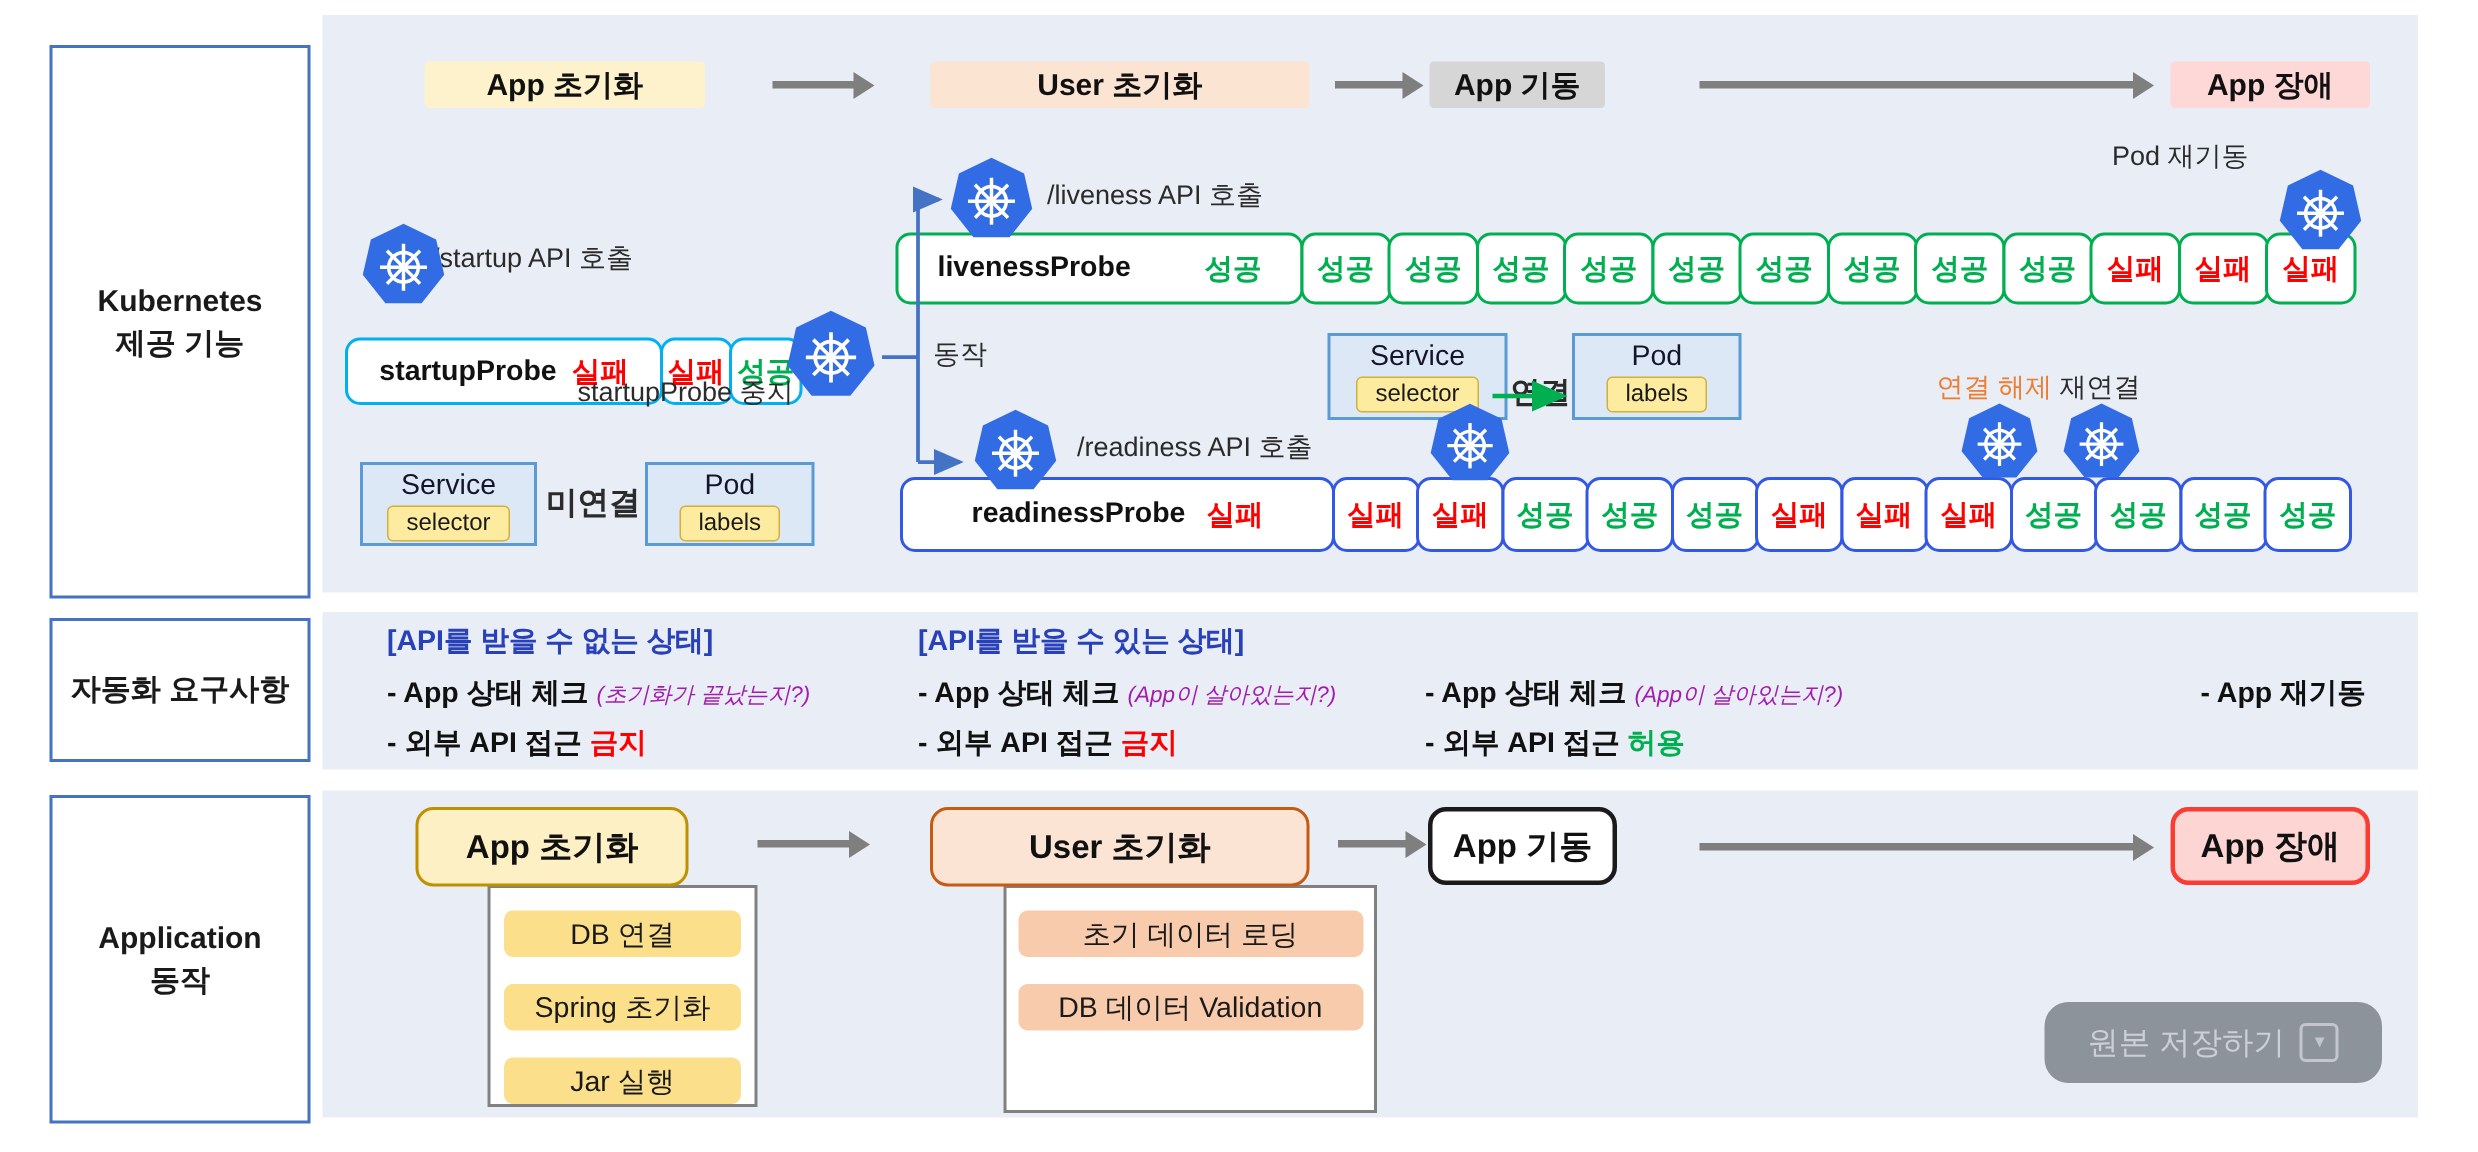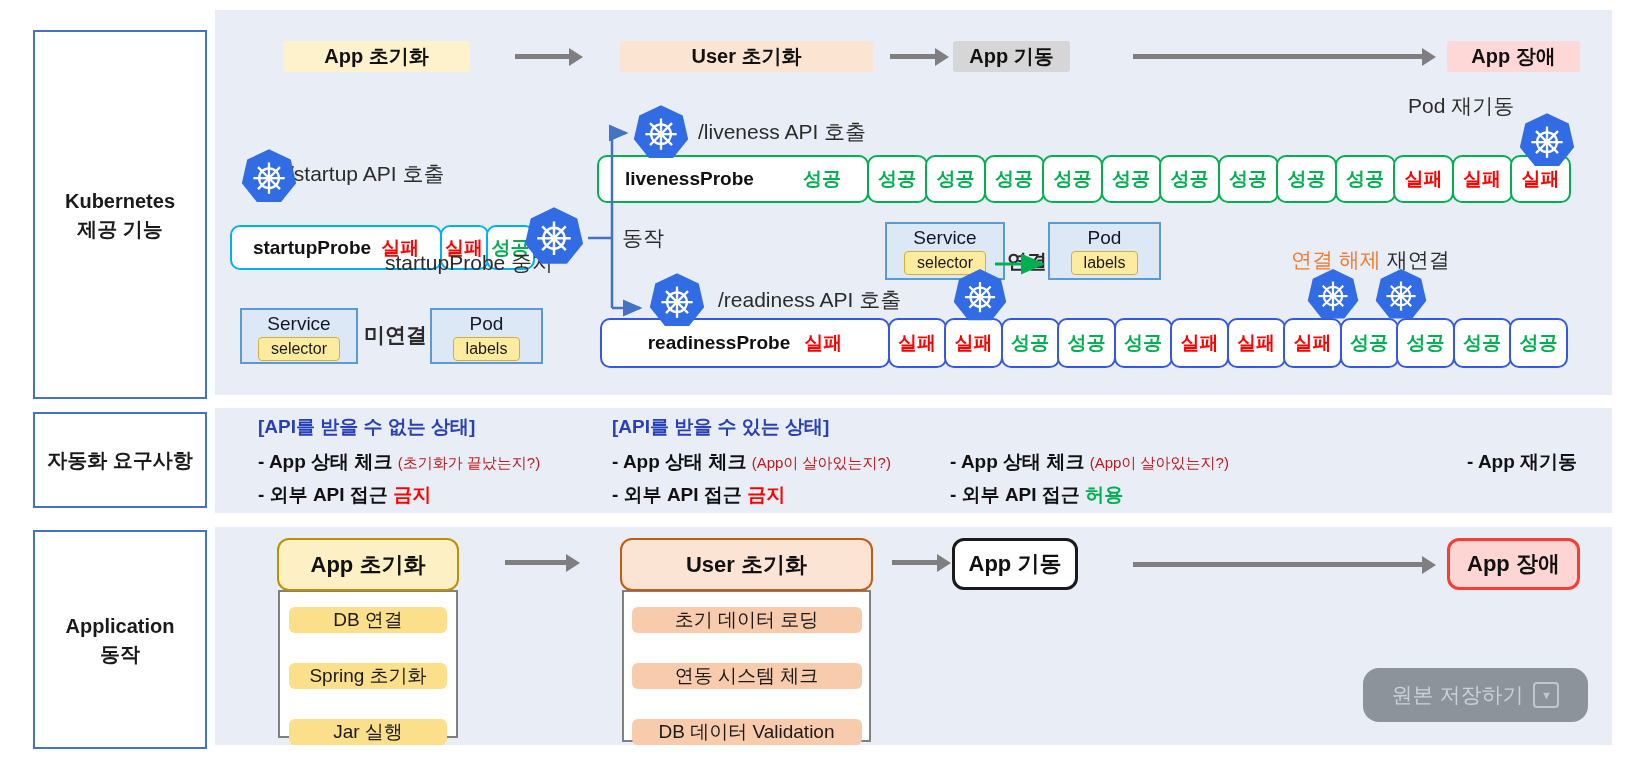--- a/index.html
+++ b/index.html
@@ -21,32 +21,32 @@
   .pcell.fail{color:#ff0000;}
   .pname{color:#111;}
   .startup-row{--bc:#00b0f0;}  .startup-row .pcell{height:45px;width:49px;margin-top:28px;}
   .startup-row .lead{width:212px;gap:10px;}
   .liveness-row{--bc:#00b050;} .liveness-row .pcell{height:48px;width:61px;gap:22px;}
   .liveness-row .lead{width:272px;justify-content:space-between;padding:0 26px;box-sizing:border-box;}
   .readiness-row{--bc:#3358e4;} .readiness-row .pcell{height:50px;width:59px;}
   .readiness-row .lead{width:290px;gap:14px;}
   .ok-text{color:#00b050;font-weight:bold;}
   .fail-text{color:#ff0000;font-weight:bold;}
-  .t{position:absolute;font-size:21px;color:#2b2b2b;white-space:nowrap;}
+  .t{position:absolute;font-size:18px;color:#2b2b2b;white-space:nowrap;}
   .sp-box{position:absolute;background:#dce8f5;border:2px solid #5b9bd5;display:flex;flex-direction:column;
           align-items:center;box-sizing:border-box;}
   .sp-title{font-size:19px;color:#15152a;margin-top:3px;}
   .sp-chip{background:#fdeca0;border:1.5px solid #d6ae3e;border-radius:4px;font-size:16px;
            padding:0 12px;margin-top:2px;line-height:22px;}
   .auto-line{position:absolute;font-size:19px;white-space:nowrap;text-align:center;}
   .auto-header{color:#2840b8;font-weight:bold;}
   .auto-bold{font-weight:bold;color:#111;}
-  .auto-note{font-size:15px;color:#b91c1c;}
+  .auto-note{font-size:15px;color:#a21caf;font-style:italic;}
   .flow-card{position:absolute;background:#fff;border:2px solid #808080;box-sizing:border-box;
-             display:flex;flex-direction:column;align-items:center;padding-top:15px;gap:30px;}
+             display:flex;flex-direction:column;align-items:center;padding-top:15px;gap:18px;margin-left:47px;}
   .flow-head{position:absolute;display:flex;align-items:center;justify-content:center;
              font-weight:bold;font-size:22px;border-radius:12px;box-sizing:border-box;color:#111;}
   .head-yellow{background:#fdf0c5;border:2.5px solid #bf9000;}
   .head-peach{background:#fce4d4;border:2.5px solid #c55a11;}
   .head-plain{background:#fff;border:3px solid #1a1a1a;}
   .head-red{background:#fdd6d4;border:3px solid #fa3c33;}
   .chip{display:flex;align-items:center;justify-content:center;font-size:19px;border-radius:6px;height:31px;box-sizing:border-box;}
   .chip-yellow{background:#fbdf8b;width:158px;}
   .chip-peach{background:#f8cbad;width:230px;}
   .save-btn{position:absolute;background:#8d939b;color:#ccd0d6;font-size:21px;border:none;
@@ -251,21 +251,20 @@
       <div class="chip chip-yellow">DB 연결</div>
       <div class="chip chip-yellow">Spring 초기화</div>
       <div class="chip chip-yellow">Jar 실행</div>
     </div>
   <div class="flow-head head-yellow" style="left:277px;top:538px;width:182px;height:53px">App 초기화</div>
 
   <div class="harrow" style="left:505px;top:560px;width:62px"></div>
 
   <div class="flow-card" style="left:622px;top:590px;width:249px;height:152px">
       <div class="chip chip-peach">초기 데이터 로딩</div>
-      <div class="chip chip-peach">연동 시스템 체크</div>
       <div class="chip chip-peach">DB 데이터 Validation</div>
     </div>
   <div class="flow-head head-peach" style="left:620px;top:538px;width:253px;height:53px">User 초기화</div>
 
   <div class="harrow" style="left:892px;top:560px;width:46px"></div>
 
   <div class="flow-head head-plain" style="left:952px;top:538px;width:126px;height:52px">App 기동</div>
 
   <div class="harrow" style="left:1133px;top:562px;width:290px"></div>
 

